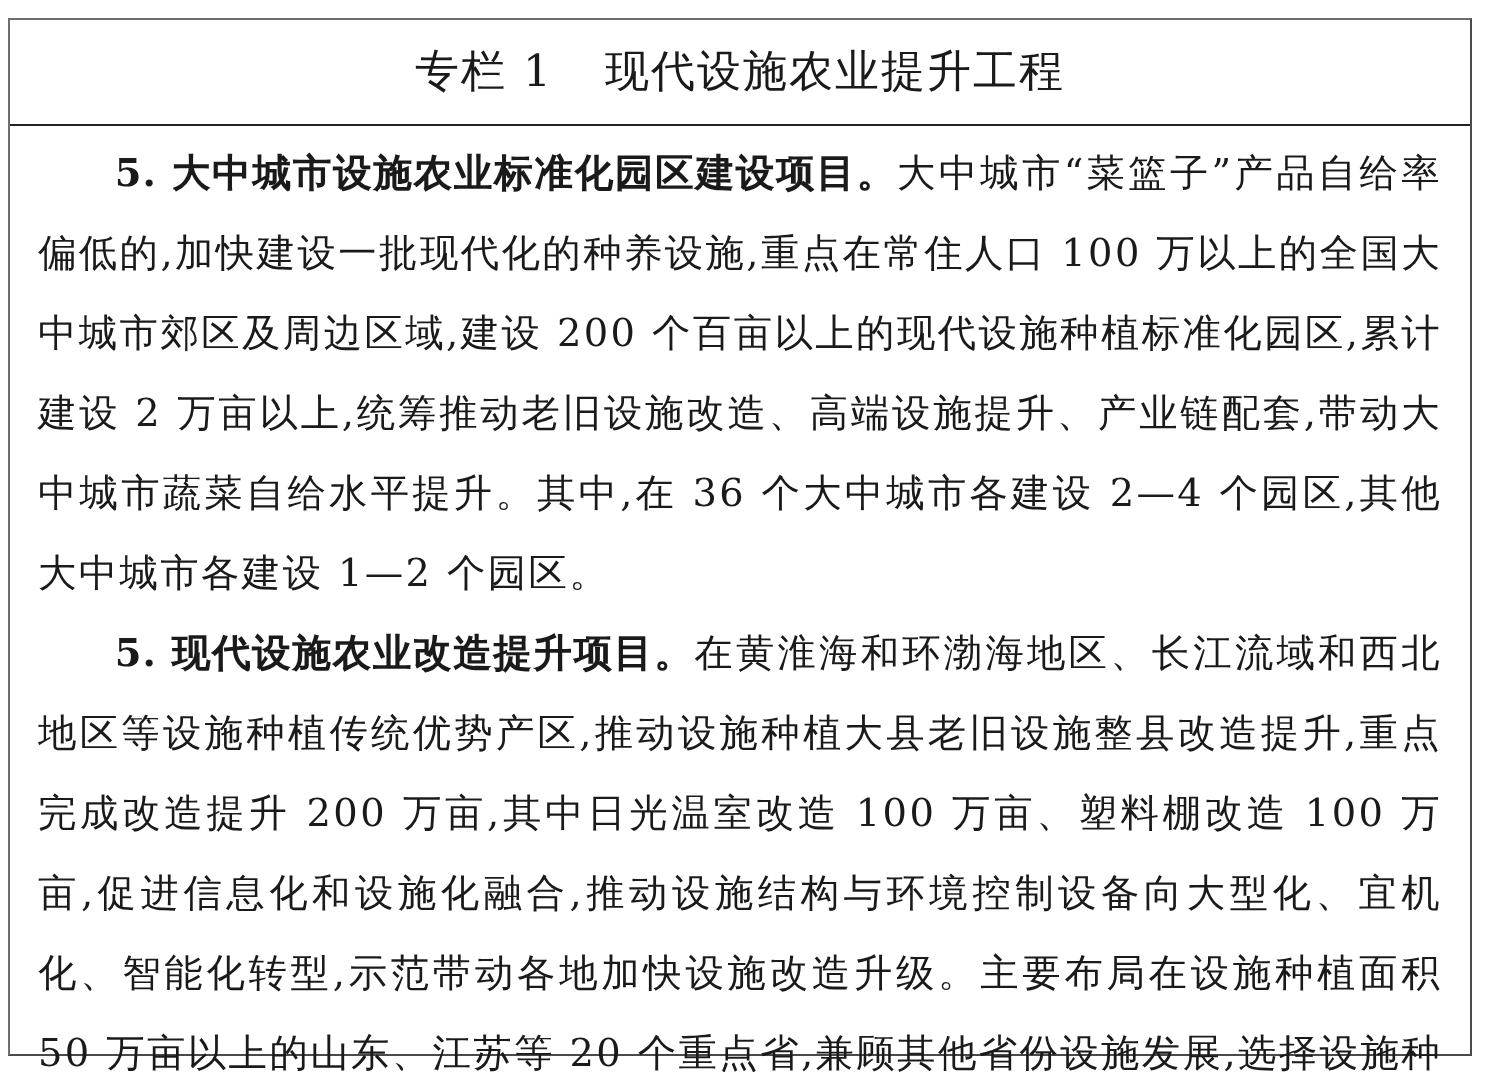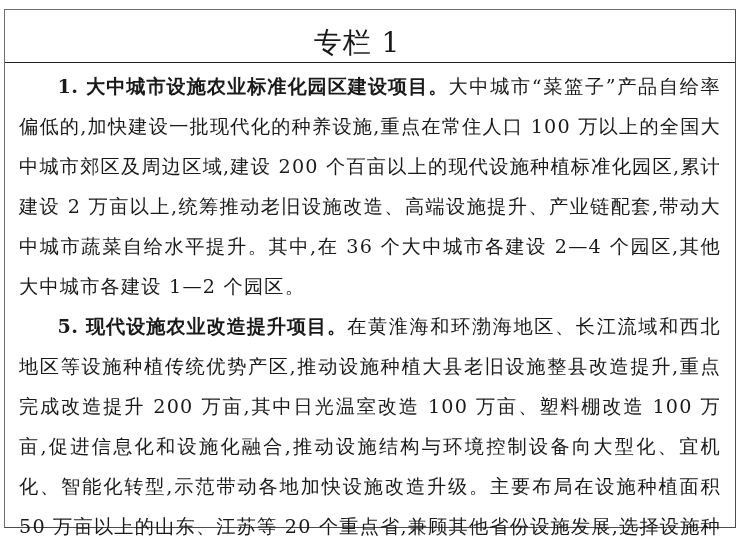--- a/index.html
+++ b/index.html
@@ -23,23 +23,23 @@
       height: 519px;
       border: 1.5px solid #6e6e6e;
       box-sizing: border-box;
       border-right-color: #4a4a4a;
       border-bottom-color: #4a4a4a;
     }
     .box-header {
       height: 52px;
       border-bottom: 1.5px solid #222;
       display: flex;
-      align-items: flex-end;
+      align-items: center;
       justify-content: center;
-      font-size: 28px;
+      font-size: 22px;
       letter-spacing: 1px;
     }
     .box-header .label {
       margin-right: 26px;
     }
     .box-body {
       padding: 4px 14px 0 14px;
       font-size: 19.2px;
       line-height: 40px;
       text-align: justify;
@@ -54,22 +54,23 @@
       font-weight: bold;
       letter-spacing: 0.5px;
     }
   </style>
 </head>
 <body>
 
 <div class="box">
   <div class="box-header">
     <span class="label">专栏 1</span>
+    <span class="title">现代设施农业提升工程</span>
   </div>
   <div class="box-body">
     <p class="para">
-      <span class="lead">1. 大中城市设施农业标准化园区建设项目。</span><span>大中城市“菜篮子”产品自给率偏低的,加快建设一批现代化的种养设施,重点在常住人口 100 万以上的全国大中城市郊区及周边区域,建设 200 个百亩以上的现代设施种植标准化园区,累计建设 2 万亩以上,统筹推动老旧设施改造、高端设施提升、产业链配套,带动大中城市蔬菜自给水平提升。其中,在 36 个大中城市各建设 2—4 个园区,其他大中城市各建设 1—2 个园区。</span>
+      <span class="lead">5. 大中城市设施农业标准化园区建设项目。</span><span>大中城市“菜篮子”产品自给率偏低的,加快建设一批现代化的种养设施,重点在常住人口 100 万以上的全国大中城市郊区及周边区域,建设 200 个百亩以上的现代设施种植标准化园区,累计建设 2 万亩以上,统筹推动老旧设施改造、高端设施提升、产业链配套,带动大中城市蔬菜自给水平提升。其中,在 36 个大中城市各建设 2—4 个园区,其他大中城市各建设 1—2 个园区。</span>
     </p>
     <p class="para">
       <span class="lead">5. 现代设施农业改造提升项目。</span><span>在黄淮海和环渤海地区、长江流域和西北地区等设施种植传统优势产区,推动设施种植大县老旧设施整县改造提升,重点完成改造提升 200 万亩,其中日光温室改造 100 万亩、塑料棚改造 100 万亩,促进信息化和设施化融合,推动设施结构与环境控制设备向大型化、宜机化、智能化转型,示范带动各地加快设施改造升级。主要布局在设施种植面积 50 万亩以上的山东、江苏等 20 个重点省,兼顾其他省份设施发展,选择设施种植大县开展项目建设。</span>
     </p>
   </div>
 </div>
 
 </body></html>

